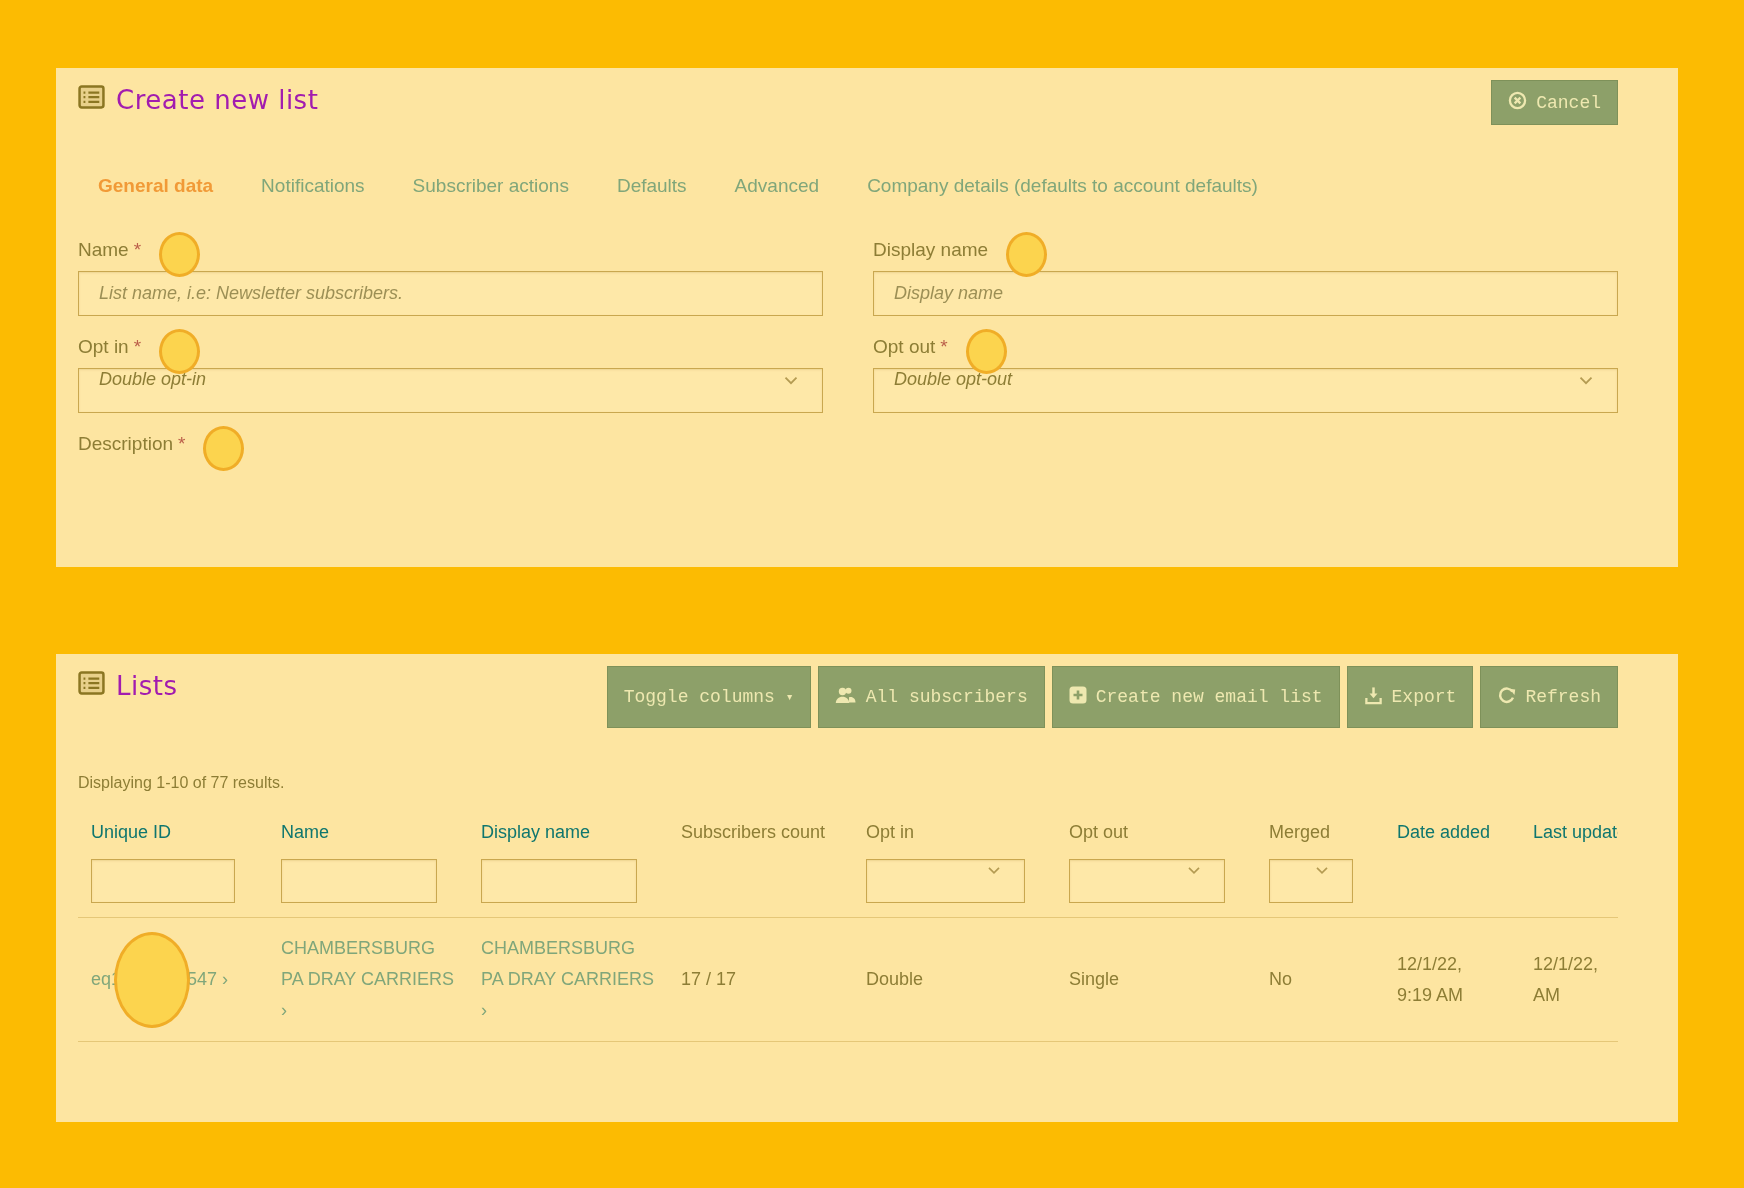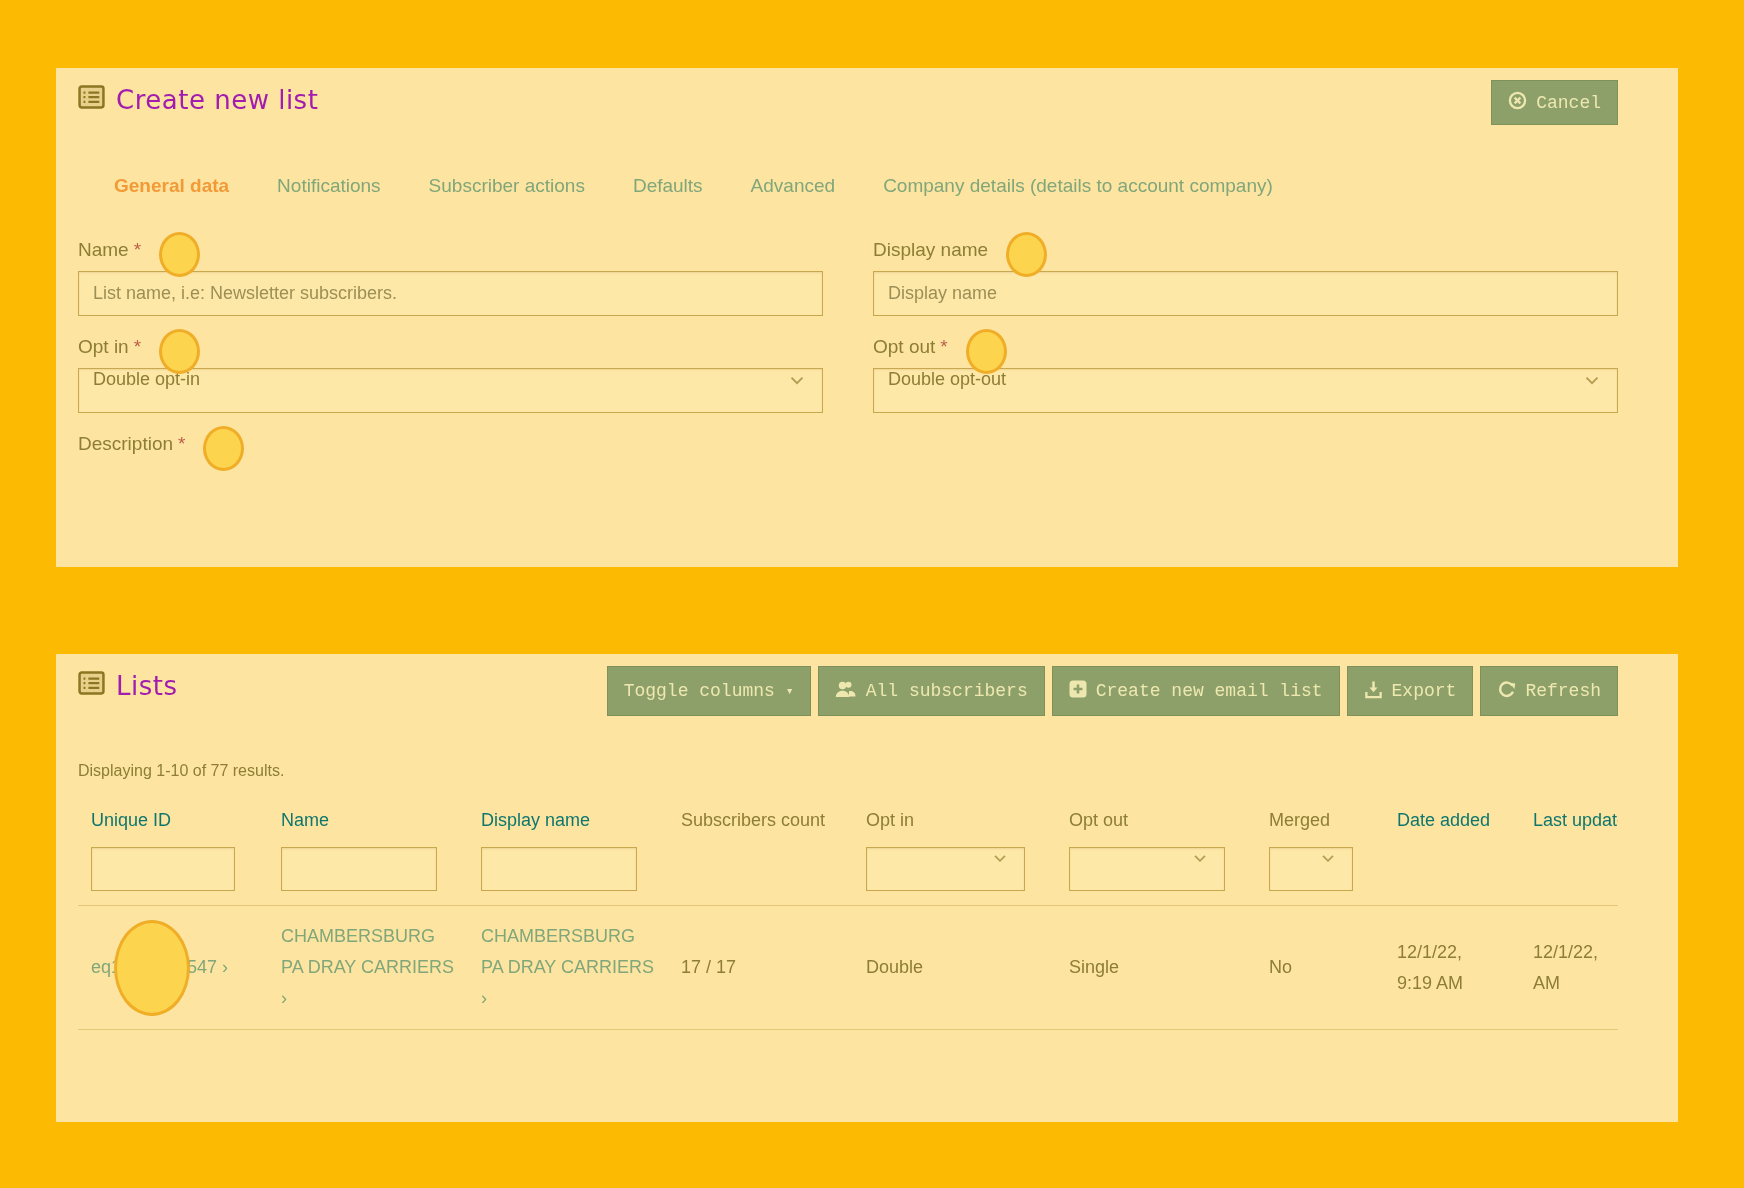--- a/index.html
+++ b/index.html
@@ -28,25 +28,25 @@
   .btn {
     display:inline-flex; align-items:center; gap:9px;
     background:#8da069; border:1px solid #7e9159;
     color:#eee8b0; font-size:18px; line-height:1;
     padding:0 16px; cursor:pointer;
     font-family:Liberation Mono, monospace;
   }
   .btn svg { flex:none; }
   #cancel-btn { height:45px; }
   .btn-row { display:flex; gap:7px; }
-  .btn-row .btn { height:50px; }
+  .btn-row .btn { height:62px; }
   .caret { font-size:13px; margin-left:2px; }
 
   
-  .tabs { display:flex; gap:48px; margin-top:50px; padding-left:58px; font-size:19px; }
+  .tabs { display:flex; gap:48px; margin-top:50px; padding-left:42px; font-size:19px; }
   .tab { color:#80a67a; cursor:pointer; white-space:nowrap; }
   .tab.active { color:#f19a37; font-weight:bold; }
 
   
   .form-grid {
     display:grid; grid-template-columns:745px 745px;
     column-gap:50px; row-gap:20px;
     padding-left:22px; margin-top:42px;
   }
   .field-label {
@@ -56,22 +56,23 @@
   .req { color:#bb5f4a; }
   .redact-dot {
     flex:none; width:41px; height:45px; border-radius:50%;
     background:#fcd44e; border:3px solid #f0ad27;
     margin-left:13px; margin-top:-7px; position:relative; z-index:2;
   }
   .text-input, .select-box {
     width:100%; height:45px; margin-top:4px;
     background:#fee8a8; border:1px solid #c9a74f;
     box-shadow:inset 0 1px 2px rgba(150,110,25,.16);
-    font-size:18px; color:#8d7d35; padding:0 14px;
+    font-size:18px; color:#8d7d35; padding:0 20px;
     font-family:"Liberation Sans", sans-serif;
+    font-style:italic;
   }
   .text-input::placeholder { color:#9c8f55; opacity:1; }
   .select-box { display:flex; justify-content:space-between; cursor:pointer; }
   .full { grid-column:1 / -1; }
 
   
   .summary { margin:46px 0 0 22px; font-size:16px; color:#8d7d35; }
   .table-wrap { margin-left:22px; width:1540px; overflow:hidden; }
   .trow { display:grid; grid-template-columns:190px 200px 200px 185px 203px 200px 128px 136px 200px; }
   .th { padding:30px 13px 6px 13px; font-size:18px; white-space:nowrap; overflow:hidden; }
@@ -122,21 +123,21 @@
       <span>Cancel</span>
     </button>
   </div>
 
   <div class="tabs">
     <span class="tab active">General data</span>
     <span class="tab">Notifications</span>
     <span class="tab">Subscriber actions</span>
     <span class="tab">Defaults</span>
     <span class="tab">Advanced</span>
-    <span class="tab">Company details (details to account company)</span>
+    <span class="tab">Company details (defaults to account defaults)</span>
   </div>
 
   <div class="form-grid">
     <div class="field">
       <div class="field-label">
         <span>Name</span>
         <span class="req">*</span>
         <span class="redact-dot"></span>
       </div>
       <input class="text-input" type="text" placeholder="List name, i.e: Newsletter subscribers." style="">

